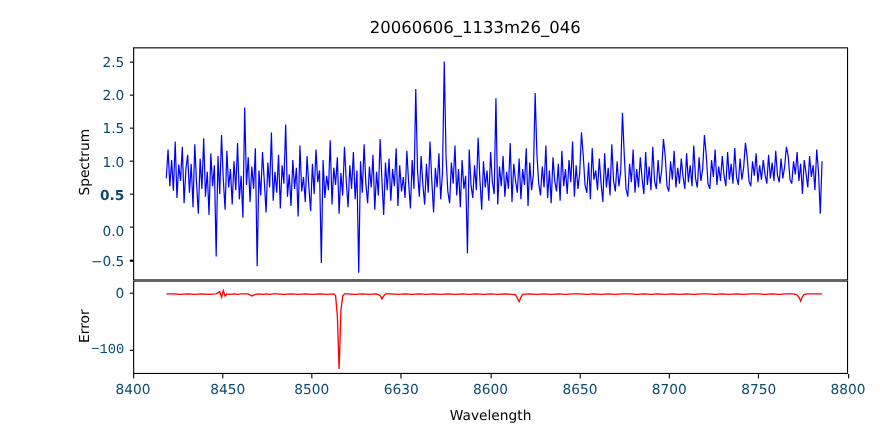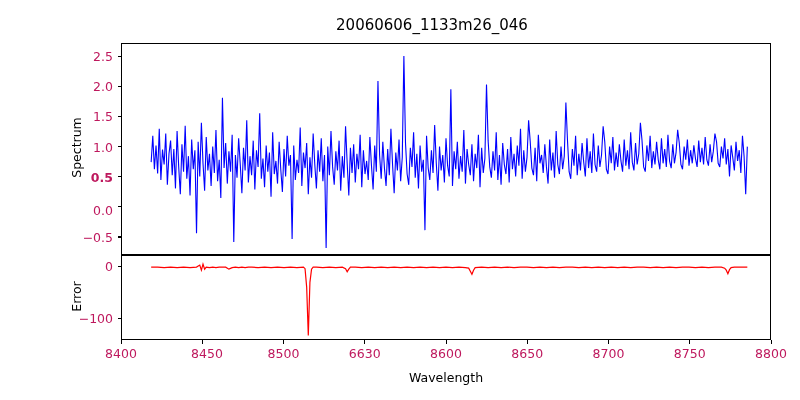--- a/index.html
+++ b/index.html
@@ -30,21 +30,21 @@
   #axes-error{left:121px;top:255px;width:650px;height:85px;}
 
   .axes svg{display:block;width:100%;height:100%;}
 
   
   .tick{position:absolute;background:#000;}
   .ytick{width:3.5px;height:1.1px;}
   .xtick{width:1.1px;height:3.5px;}
 
   .ticklabel{
-    position:absolute;font-size:12.5px;color:#be185d;
+    position:absolute;font-size:12.5px;color:#0c4a6e;
     white-space:nowrap;
   }
   .ylabtext{text-align:right;transform:translateY(-50%);}
   .xlabtext{transform:translateX(-50%);}
 
   
   .axis-name{
     position:absolute;font-size:12.5px;color:#000;white-space:nowrap;
   }
   .yname{
@@ -84,21 +84,21 @@
       <div class="ticklabel ylabtext" style="left: 76px; top: 146.591px; width: 37px;">1.0</div>
       <div class="tick ytick" style="left: 117.5px; top: 115.977px;"></div>
       <div class="ticklabel ylabtext" style="left: 76px; top: 116.477px; width: 37px;">1.5</div>
       <div class="tick ytick" style="left: 117.5px; top: 85.8636px;"></div>
       <div class="ticklabel ylabtext" style="left: 76px; top: 86.3636px; width: 37px;">2.0</div>
       <div class="tick ytick" style="left: 117.5px; top: 55.75px;"></div>
       <div class="ticklabel ylabtext" style="left: 76px; top: 56.25px; width: 37px;">2.5</div>
       <div class="tick ytick" style="left: 117.5px; top: 265.902px;"></div>
       <div class="ticklabel ylabtext" style="left: 76px; top: 266.402px; width: 37px;">0</div>
       <div class="tick ytick" style="left: 117.5px; top: 317.732px;"></div>
-      <div class="ticklabel ylabtext" style="left: 76px; top: 318.232px; width: 37px;">−100</div>
+      <div class="ticklabel ylabtext" style="left: 76px; top: 318.232px; width: 37px; font-family: Liberation Mono, monospace;">−100</div>
       <div class="tick xtick" style="left: 120.5px; top: 340px;"></div>
       <div class="ticklabel xlabtext" style="left: 121px; top: 346px;">8400</div>
       <div class="tick xtick" style="left: 201.75px; top: 340px;"></div>
       <div class="ticklabel xlabtext" style="left: 207px; top: 346px;">8450</div>
       <div class="tick xtick" style="left: 283px; top: 340px;"></div>
       <div class="ticklabel xlabtext" style="left: 283.5px; top: 346px;">8500</div>
       <div class="tick xtick" style="left: 364.25px; top: 340px;"></div>
       <div class="ticklabel xlabtext" style="left: 364.75px; top: 346px;">6630</div>
       <div class="tick xtick" style="left: 445.5px; top: 340px;"></div>
       <div class="ticklabel xlabtext" style="left: 446px; top: 346px;">8600</div>

